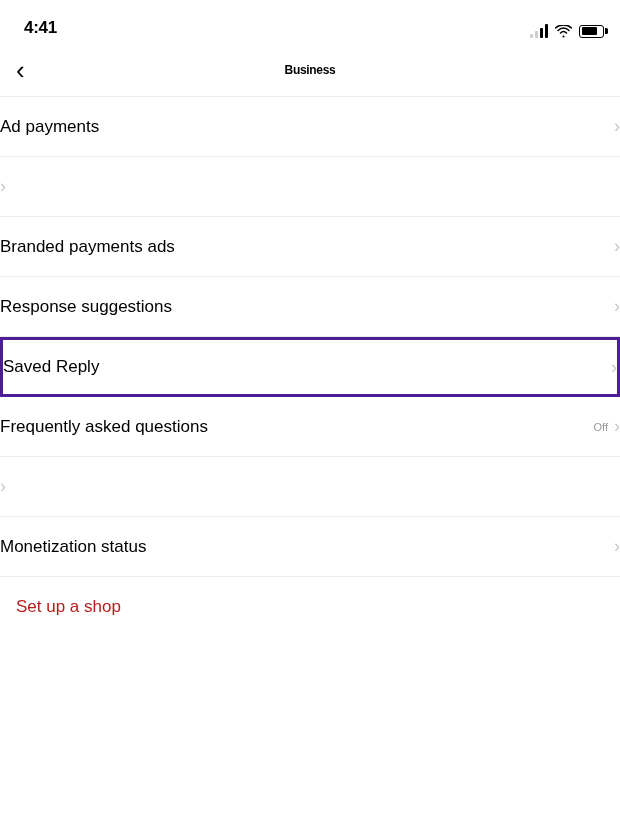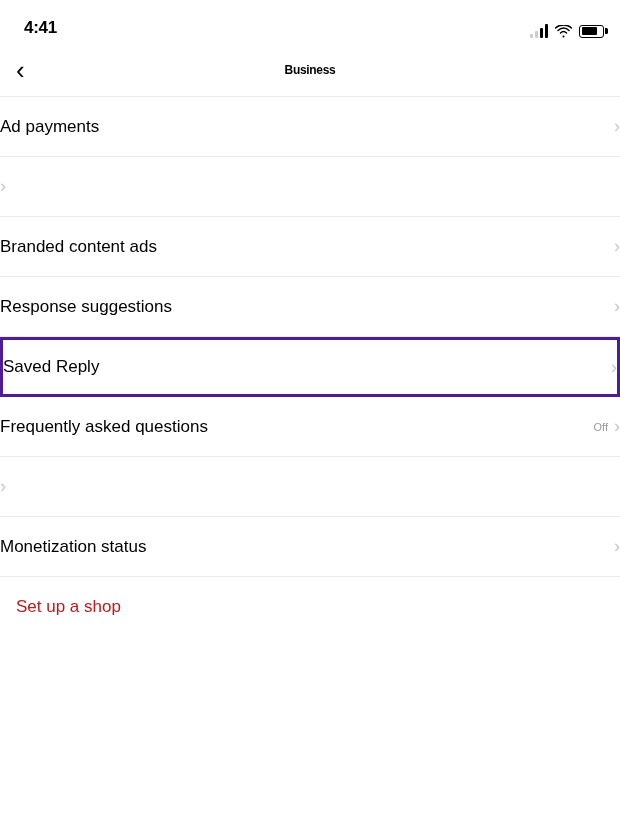--- a/index.html
+++ b/index.html
@@ -206,21 +206,21 @@
         <span class="chevron-right">›</span>
       </div>
     </li>
     <li class="menu-item">
       <div class="menu-item-right">
         <span class="chevron-right">›</span>
       </div>
     </li>
     <li class="menu-item">
       <div class="menu-item-left">
-        <span class="menu-item-label">Branded content ads</span>
+        <span class="menu-item-label">Branded payments ads</span>
       </div>
       <div class="menu-item-right">
         <span class="chevron-right">›</span>
       </div>
     </li>
     <li class="menu-item">
       <div class="menu-item-left">
         <span class="menu-item-label">Response suggestions</span>
       </div>
       <div class="menu-item-right">

